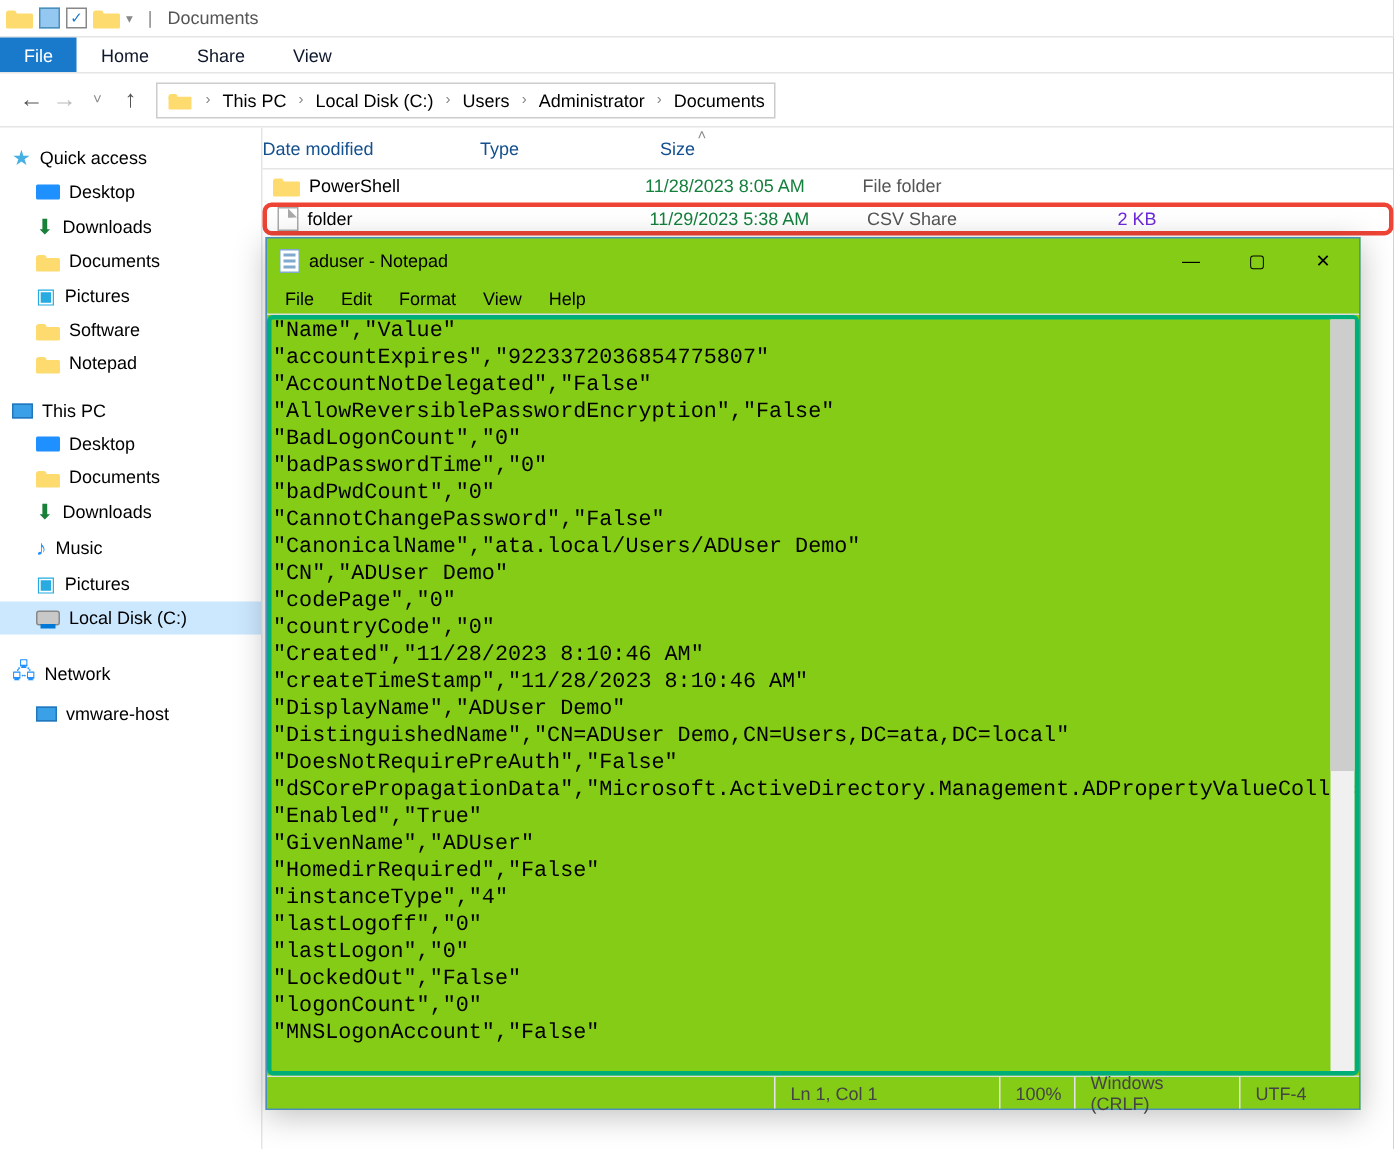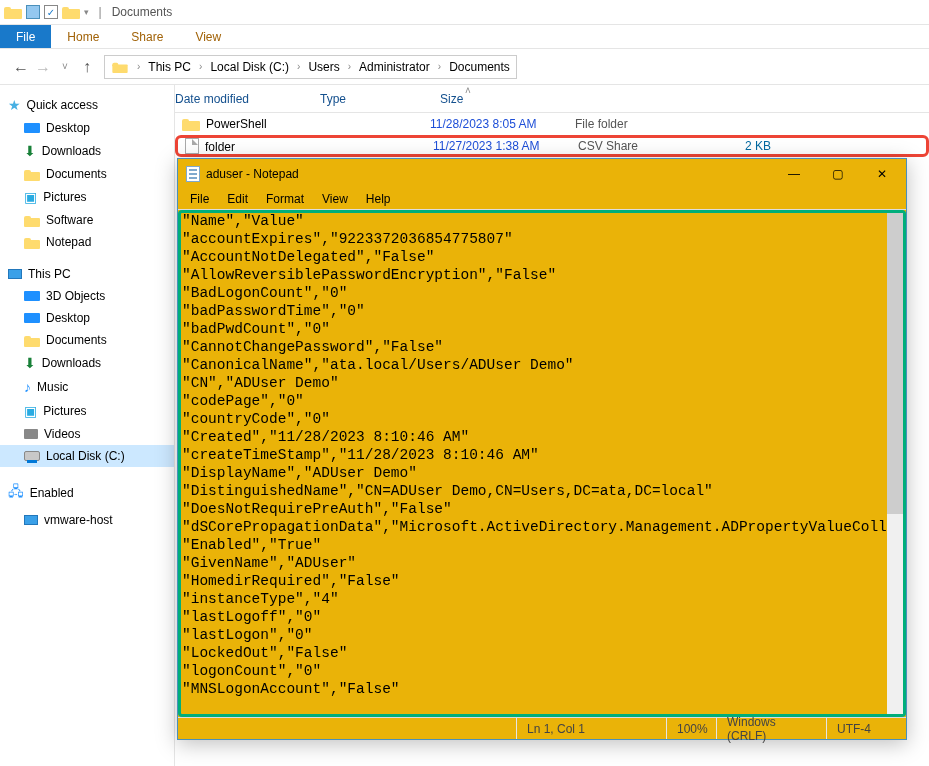--- a/index.html
+++ b/index.html
@@ -5,21 +5,21 @@
     *{margin:0;padding:0;box-sizing:border-box;font-family:"Segoe UI",sans-serif}
     body{font-size:12px;width:929px;height:766px;background:#fff;overflow:hidden}
     .titlebar{height:25px;display:flex;align-items:center;background:#fff;border-bottom:1px solid #e5e5e5;padding:0 4px}
     .titlebar .qat{display:flex;align-items:center;gap:4px}
     .folder-glyph{width:18px;height:14px;display:inline-block;position:relative}
     .folder-glyph::before{content:"";position:absolute;left:0;top:2px;width:7px;height:4px;background:#fedb6e;border-top-left-radius:2px;border-top-right-radius:2px}
     .folder-glyph::after{content:"";position:absolute;left:0;top:4px;width:18px;height:10px;background:#fedb6e;border-radius:1px}
     .pipe{color:#888;margin:0 6px}
     .titlebar .title{color:#555}
     .ribbon-tabs{height:24px;display:flex;align-items:stretch;border-bottom:1px solid #e5e5e5}
-    .tab{display:flex;align-items:center;padding:0 16px;color:#a16207}
+    .tab{display:flex;align-items:center;padding:0 16px;color:#0f172a}
     .tab.file{background:#1979ca;color:#fff}
     .nav-row{height:36px;display:flex;align-items:center;padding:0 10px;border-bottom:1px solid #e5e5e5}
     .nav-row .arrow{width:22px;color:#555;font-size:16px;text-align:center}
     .breadcrumb{display:flex;align-items:center;gap:4px;border:1px solid #ccc;height:24px;padding:0 6px;margin-left:6px;font-size:12px}
     .breadcrumb .chev{color:#888;font-size:10px;margin:0 4px}
     .content{display:flex;height:calc(100% - 85px)}
     .leftnav{width:175px;border-right:1px solid #e5e5e5;padding:8px 0}
     .nav-item{display:flex;align-items:center;padding:4px 8px;gap:6px}
     .nav-item.indent{padding-left:24px}
     .nav-item.selected{background:#cce8ff}
@@ -37,28 +37,28 @@
     .net-icon{color:#1e90ff;font-size:14px}
     .rightpane{flex:1;position:relative}
     .cols{display:flex;height:28px;align-items:center;border-bottom:1px solid #e5e5e5}
     .cols .col{color:#14508e;font-size:12px}
     .cols .c-name{width:255px;padding-left:7px}
     .cols .c-date{width:145px}
     .cols .c-type{width:120px}
     .cols .c-size{width:80px}
     .sort-ind{position:absolute;left:290px;top:0;color:#888;font-size:10px}
     .filerow{display:flex;align-items:center;height:22px;padding-left:7px}
-    .filerow .f-name{width:248px;display:flex;align-items:flex-end;gap:6px}
-    .filerow .f-date{width:145px;color:#1d4ed8}
+    .filerow .f-name{width:248px;display:flex;align-items:center;gap:6px}
+    .filerow .f-date{width:145px;color:#15803d}
     .filerow .f-type{width:120px;color:#555}
-    .filerow .f-size{width:73px;color:#0369a1;text-align:right}
+    .filerow .f-size{width:73px;color:#6d28d9;text-align:right}
     .highlight-red{border:3px solid #ed4435;border-radius:6px}
     .csv-icon{width:14px;height:16px;border:1px solid #aaa;background:linear-gradient(#fff,#fff);position:relative}
     .csv-icon::before{content:"";position:absolute;right:0;top:0;border:3px solid transparent;border-left-color:#aaa;border-bottom-color:#aaa}
-    .notepad-window{position:absolute;left:2px;top:73px;width:730px;height:582px;background:#eab308;border:1px solid #4a90bb;box-shadow:0 4px 20px rgba(0,0,0,.25)}
+    .notepad-window{position:absolute;left:2px;top:73px;width:730px;height:582px;background:#84cc16;border:1px solid #4a90bb;box-shadow:0 4px 20px rgba(0,0,0,.25)}
     .np-title{height:30px;display:flex;align-items:center;justify-content:space-between;padding:0 2px 0 8px}
     .np-title .l{display:flex;align-items:center;gap:6px}
     .np-title .win-btns{display:flex}
     .np-title .win-btn{width:44px;height:28px;display:flex;align-items:center;justify-content:center;font-size:12px}
     .np-icon{width:14px;height:16px;border:1px solid #7fa9cd;background:#fff;position:relative}
     .np-icon::after{content:"";position:absolute;left:2px;top:2px;right:2px;height:2px;background:#7fa9cd;box-shadow:0 4px 0 #7fa9cd,0 8px 0 #7fa9cd}
     .np-menu{height:20px;display:flex;align-items:center;padding:0 4px;gap:2px}
     .np-menu span{padding:2px 8px}
     .np-content{position:relative;height:calc(100% - 72px);border-top:1px solid #ddd}
     .green-box{position:absolute;left:0;top:0;right:0;bottom:0;border:3px solid #00ae7a;border-radius:4px;pointer-events:none}
@@ -143,54 +143,46 @@
         <span class="folder-glyph"></span>
         <span>Notepad</span>
       </div>
     <div style="height:10px"></div>
     <div class="nav-item">
         <span class="monitor"></span>
         <span>This PC</span>
       </div>
     <div class="nav-item indent">
         <span class="blue-folder"></span>
-        <span>3D Objects</span>
-      </div>
-    <div class="nav-item indent">
-        <span class="blue-folder"></span>
         <span>Desktop</span>
       </div>
     <div class="nav-item indent">
         <span class="folder-glyph"></span>
         <span>Documents</span>
       </div>
     <div class="nav-item indent">
         <span class="green-arrow">⬇</span>
         <span>Downloads</span>
       </div>
     <div class="nav-item indent">
         <span class="music-icon">♪</span>
         <span>Music</span>
       </div>
     <div class="nav-item indent">
         <span class="picture-icon">▣</span>
         <span>Pictures</span>
-      </div>
-    <div class="nav-item indent">
-        <span class="video-icon"></span>
-        <span>Videos</span>
       </div>
     <div class="nav-item indent selected">
         <span class="drive-icon"></span>
         <span>Local Disk (C:)</span>
       </div>
     <div style="height:10px"></div>
     <div class="nav-item">
         <span class="net-icon">🖧</span>
-        <span>Enabled</span>
+        <span>Network</span>
       </div>
     <div class="nav-item indent">
         <span class="monitor"></span>
         <span>vmware-host</span>
       </div>
   </div>
 
   <div class="rightpane">
     <div class="cols">
       <span class="sort-ind">˄</span>
@@ -205,21 +197,21 @@
         </div>
       <div class="f-date">11/28/2023 8:05 AM</div>
       <div class="f-type">File folder</div>
       <div class="f-size"></div>
     </div>
     <div class="filerow highlight-red">
       <div class="f-name">
           <span class="csv-icon"></span>
           <span>folder</span>
         </div>
-      <div class="f-date">11/27/2023 1:38 AM</div>
+      <div class="f-date">11/29/2023 5:38 AM</div>
       <div class="f-type">CSV Share</div>
       <div class="f-size">2 KB</div>
     </div>
 
     <div class="notepad-window">
       <div class="np-title">
         <div class="l">
           <span class="np-icon"></span>
           <span>aduser - Notepad</span>
         </div>

